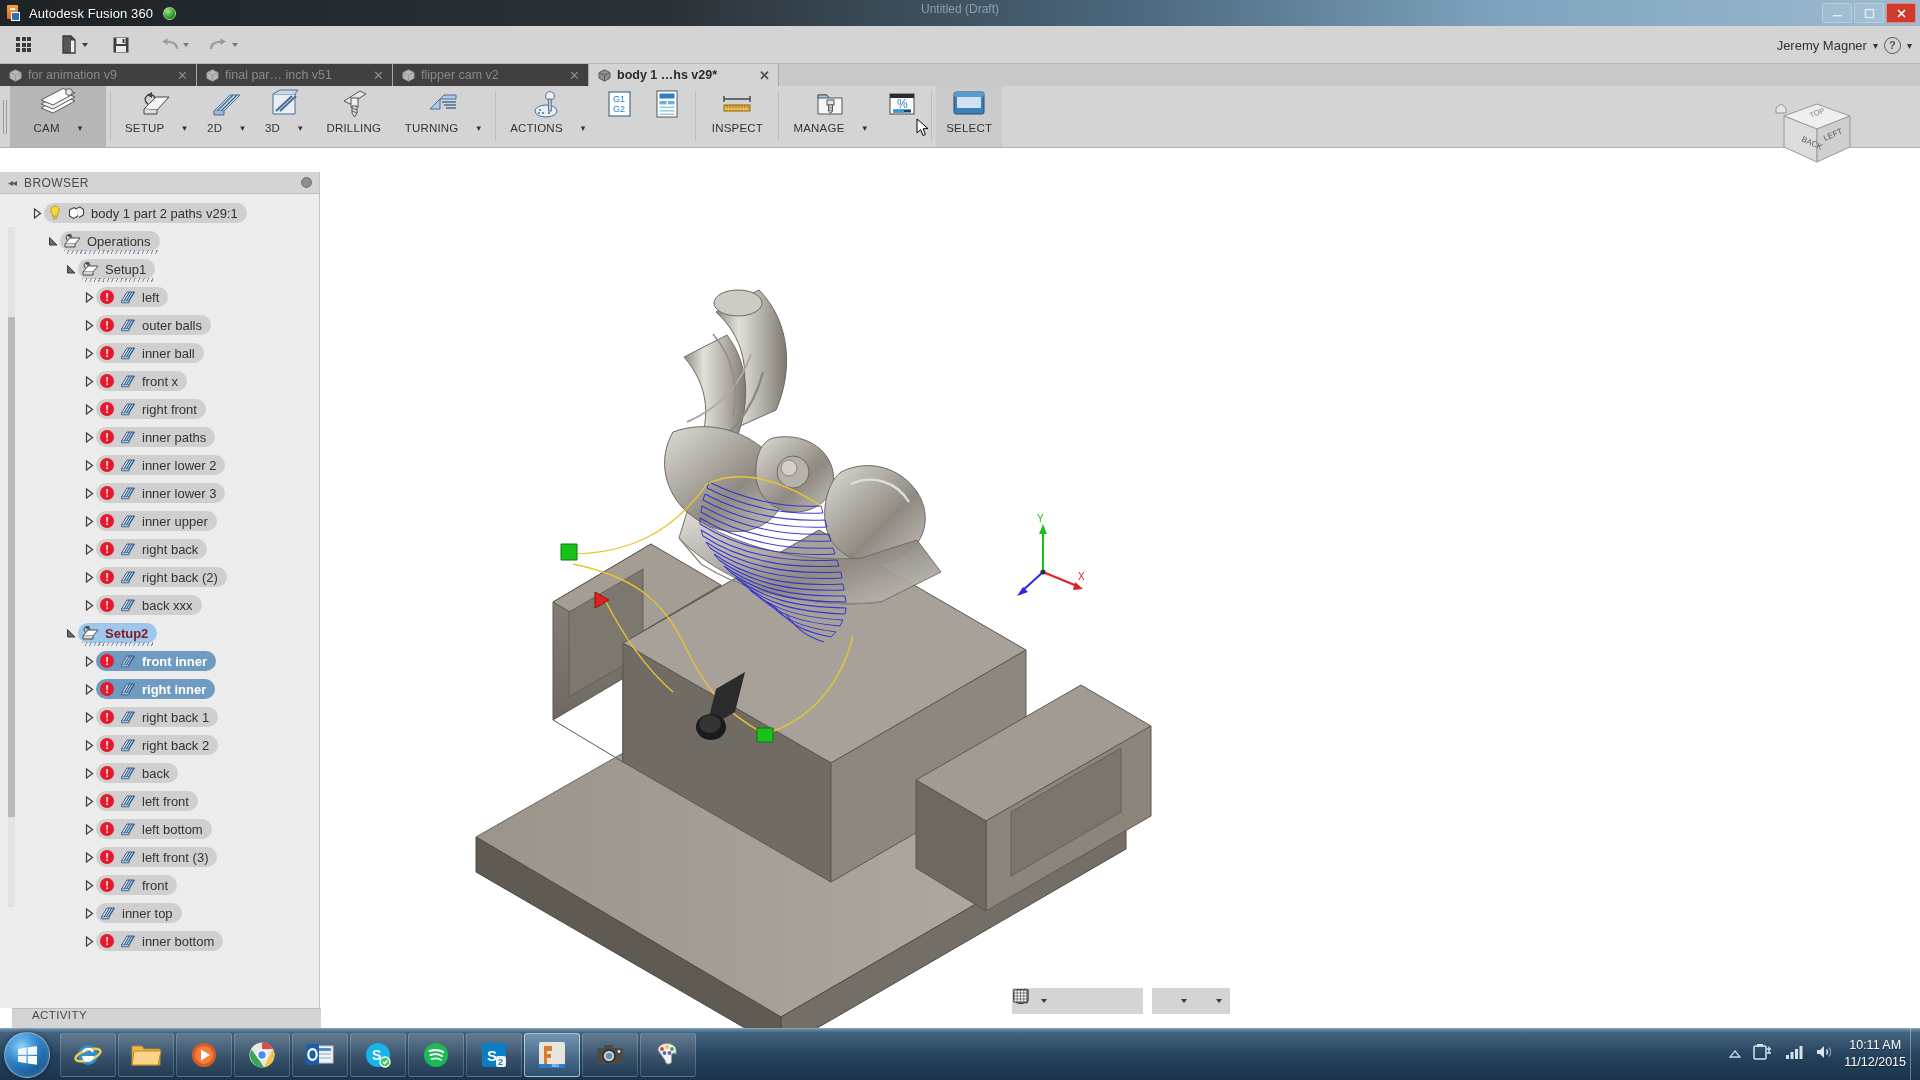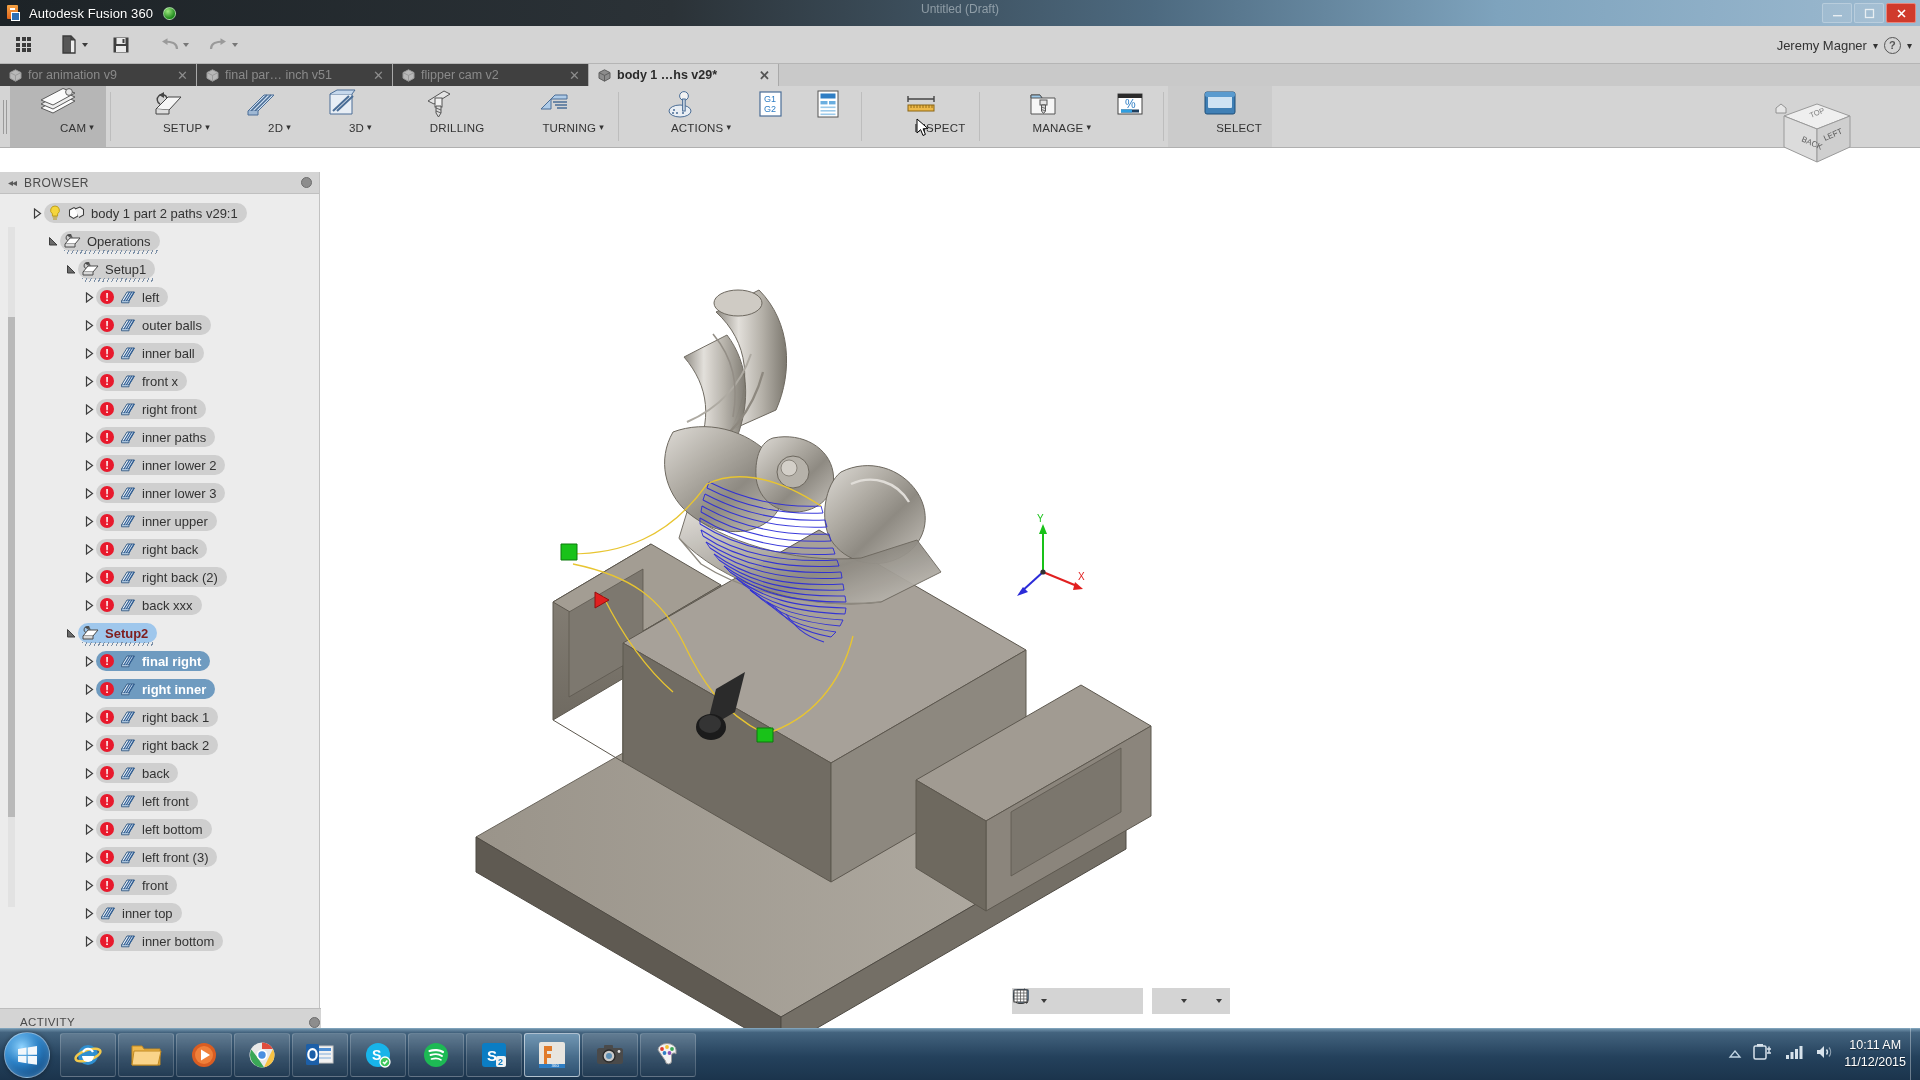--- a/index.html
+++ b/index.html
@@ -89,21 +89,21 @@
   .rgrip { width:10px; display:flex; align-items:center; justify-content:center; }
   .rgrip i { width:1px;height:34px;background:#9b9b9b;display:block;margin:0 1px;}
   .rbtn {
     width:auto; min-width:56px; padding:0 10px;
     display:flex; flex-direction:column; align-items:center; justify-content:flex-start;
     position:relative; cursor:default;
   }
   .rbtn.sel { background:#b6b6b6; }
   .rbtn.sel2 { background:#bfbfbf; }
   .rbtn .ic { height:36px; display:flex; align-items:center; justify-content:center; }
-  .rbtn .lbl { font-size:11.5px; color:#333; letter-spacing:.2px; white-space:nowrap; display:flex; align-items:flex-start; gap:3px;margin-left:38px;}
+  .rbtn .lbl { font-size:11.5px; color:#333; letter-spacing:.2px; white-space:nowrap; display:flex; align-items:center; gap:18px;}
   .rsep { width:1px; background:#bdbdbd; margin:6px 4px; }
 
   
   .navcube { position:absolute; right:55px; top:100px; width:95px; height:80px; }
 
   
   .browser {
     position:absolute; left:0; top:172px; width:320px; bottom:72px;
     background:#ececec; border-right:1px solid #c2c2c2;
   }
@@ -140,23 +140,23 @@
   .bulb { width:14px;height:16px; flex:none; }
   .setupic{ width:17px;height:15px;flex:none; }
   .hatch { position:relative; }
   .hatch:after{
     content:""; position:absolute; left:4px; right:2px; bottom:-3px; height:4px;
     background:repeating-linear-gradient(115deg,#7b8fa6 0 1px,transparent 1px 4px);
   }
 
   
   .activity {
-    position:absolute; left:0; bottom:52px; width:328px; height:20px;
+    position:absolute; left:12px; bottom:52px; width:328px; height:20px;
     background:#d4d4d4; border-top:1px solid #bdbdbd; border-right:1px solid #c2c2c2;
-    display:flex; align-items:flex-end; padding-left:20px;
+    display:flex; align-items:flex-start; padding-left:20px;
   }
   .activity .t { font-size:11.5px; color:#4a4a4a; letter-spacing:.4px; }
   .activity .dot { margin-left:auto; margin-right:7px; width:11px;height:11px;border-radius:50%;background:#8d8d8d;border:1px solid #6d6d6d;}
 
   
   .canvas {
     position:absolute; left:321px; top:172px; right:0; bottom:52px;
     background:#ffffff; overflow:hidden;
   }
   .canvas svg { position:absolute; left:0; top:0; }
@@ -826,21 +826,21 @@
                 <path d="M2.5,1 L8.5,5.5 L2.5,10 Z" fill="none" stroke="#3d3d3d" stroke-width="1.2"></path>
               </svg>
             </span>
             <span class="pill sel">
               <span class="err">!</span>
               <span class="opic"><svg width="16" height="14" viewBox="0 0 16 14">
                   <path d="M1.5,11 L7,2 L14.5,2 L9,11 Z" fill="#d6e7f5" stroke="#3a5f86" stroke-width="1"></path>
                   <path d="M4,11 L9.5,2 M6.3,11 L11.8,2 M8.6,11 L14,2" fill="none" stroke="#2f5e95" stroke-width="1.25"></path>
                   <path d="M1.5,11 L1.5,12.8 L9,12.8 L9,11" fill="#aac4dd" stroke="#3a5f86" stroke-width="0.9"></path>
                 </svg></span>
-              <span>final right</span>
+              <span>front inner</span>
             </span>
           </div>
           <div class="trow" style="padding-left: 82px;">
             <span class="tri">
               <svg width="11" height="11" viewBox="0 0 11 11">
                 <path d="M2.5,1 L8.5,5.5 L2.5,10 Z" fill="none" stroke="#3d3d3d" stroke-width="1.2"></path>
               </svg>
             </span>
             <span class="pill sel">
               <span class="err">!</span>

